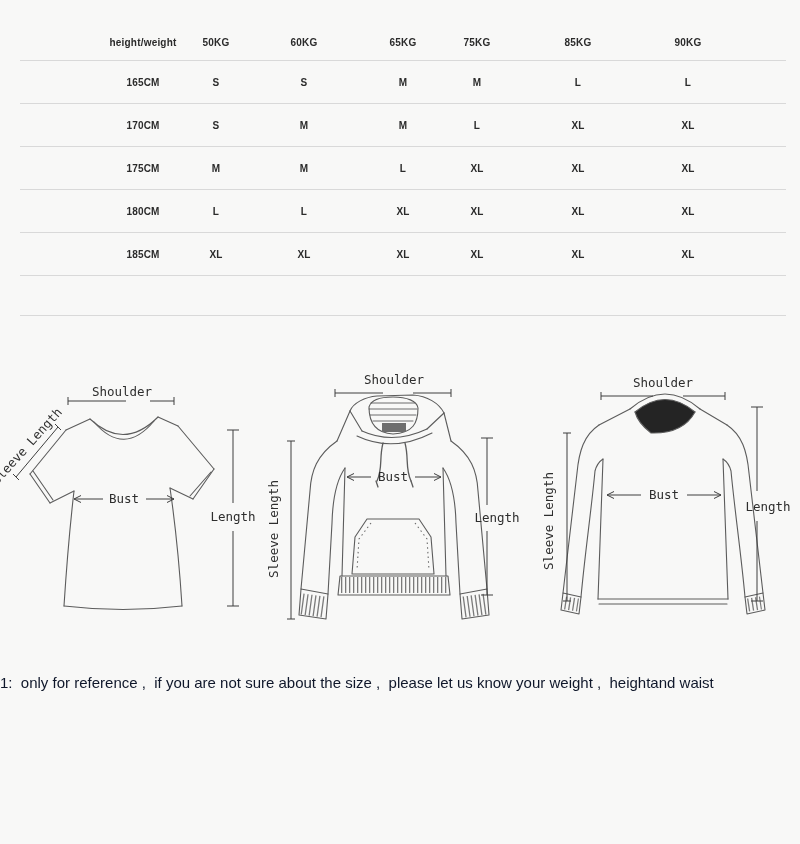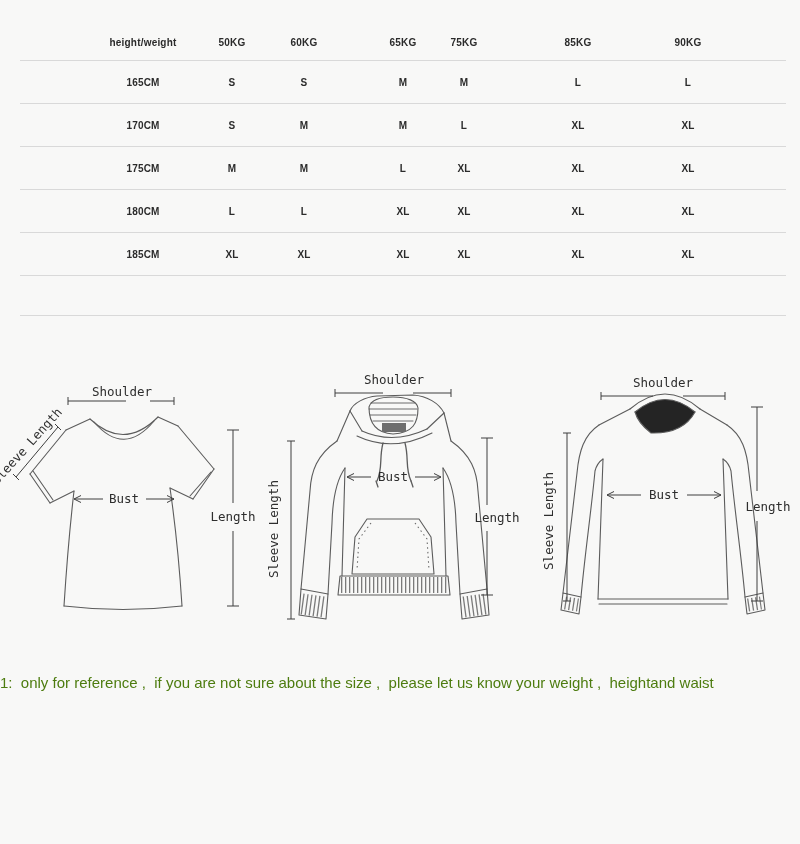--- a/index.html
+++ b/index.html
@@ -13,39 +13,39 @@
   
   .size-table { position:absolute; left:20px; top:24px; width:766px; }
   .t-row { position:relative; height:43px; border-bottom:1px solid #d9d9d9; }
   .t-row.head { height:37px; }
   .t-row.empty { height:40px; }
   .cell {
     position:absolute; top:50%; transform:translate(-50%,-50%);
     font-size:10px; font-weight:700; color:#2b2b2b;
     white-space:nowrap; letter-spacing:.2px;
   }
-  .c0{left:123px}.c1{left:212px}.c2{left:284px}.c3{left:383px}
-  .c4{left:444px}.c5{left:558px}.c6{left:668px}
+  .c0{left:123px}.c1{left:196px}.c2{left:284px}.c3{left:383px}
+  .c4{left:457px}.c5{left:558px}.c6{left:668px}
   
   .fig { position:absolute; width:262px; height:285px; }
   #fig-tshirt { left:0; top:363px; }
   #fig-hoodie { left:265px; top:363px; }
   #fig-sweat  { left:535px; top:363px; }
   .fig text {
     font-family:"DejaVu Sans Mono", monospace;
     font-size:12.5px; fill:#2e2e2e;
   }
   .outline { stroke:#5c5c5c; fill:none; stroke-width:1.1; stroke-linecap:round; stroke-linejoin:round; }
   .meas    { stroke:#3f3f3f; fill:none; stroke-width:1; stroke-linecap:butt; }
   .stitch  { stroke:#6a6a6a; fill:none; stroke-width:1.1; stroke-dasharray:1.5 3.2; }
   .rib     { stroke:#7a7a7a; fill:none; stroke-dasharray:1.3 2.7; }
   
   .notes {
     position:absolute; left:0; top:664px; width:676px;
-    text-align:center; color:#4d7c0f; font-size:15px;
+    text-align:center; color:#0f172a; font-size:15px;
   }
   .notes p { height:38px; line-height:38px; white-space:pre; }
 </style>
 </head>
 <body>
 
 <div class="size-table">
   <div class="t-row head">
     <span class="cell c0">height/weight</span>
     <span class="cell c1">50KG</span>

